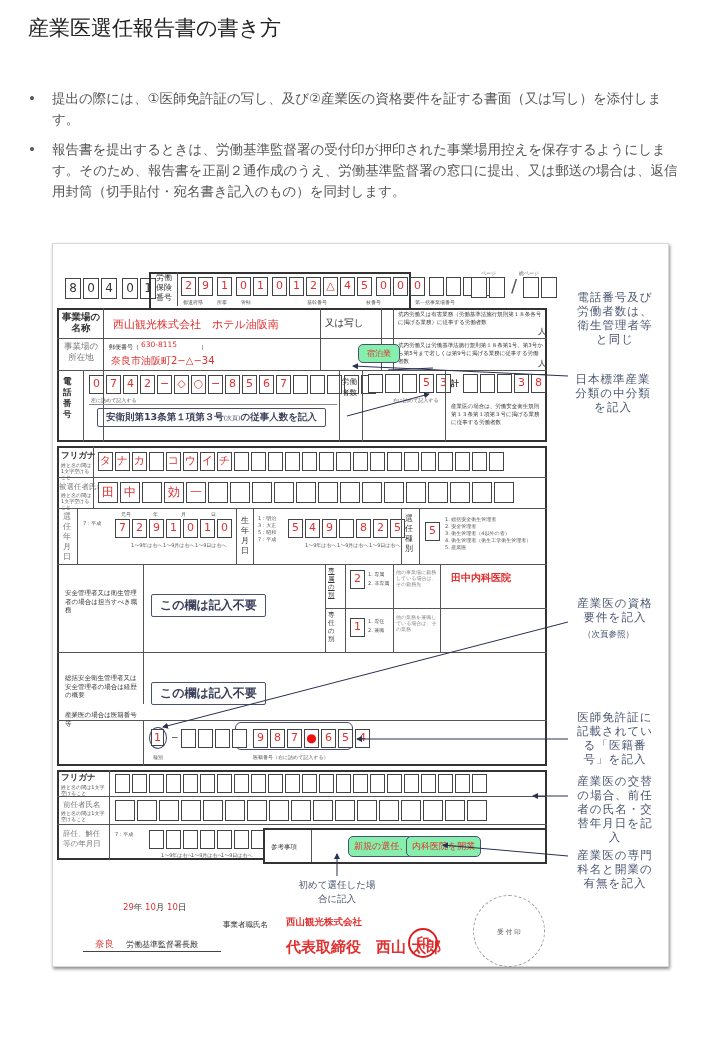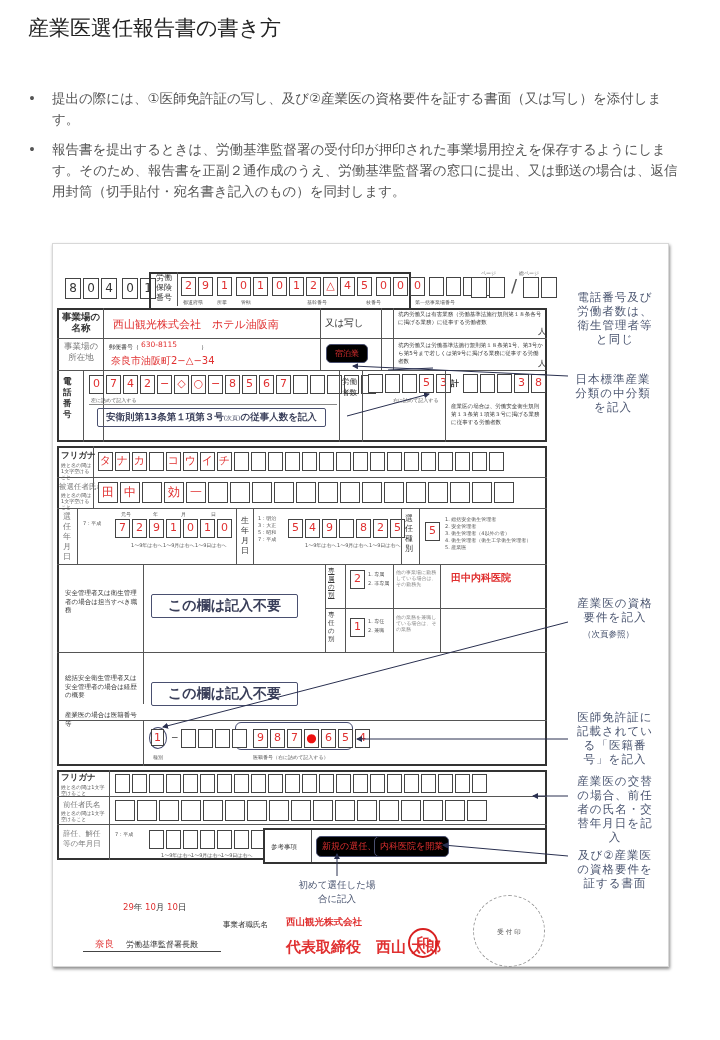--- a/index.html
+++ b/index.html
@@ -20,22 +20,22 @@
   .cell { display: inline-block; width: 15px; height: 19px; border: 1.5px solid #444; margin-right: 2px; text-align: center; font-size: 11px; line-height: 16px; color: #e03030; vertical-align: top; background: #fff; }
   .cell.blk { color: #333; }
   .cell.big { width: 16px; height: 21px; line-height: 18px; font-size: 12px; }
   .cells { position: absolute; white-space: nowrap; font-size: 0; }
   .lbl { position: absolute; font-size: 9px; color: #333; line-height: 11px; }
   .lbl-s { position: absolute; font-size: 5px; color: #555; line-height: 6px; }
   .red { color: #e03030; }
   .hline { position: absolute; height: 1px; background: #555; }
   .vline { position: absolute; width: 1px; background: #555; }
   .callout { position: absolute; font-size: 11.5px; line-height: 14px; color: #4a5570; letter-spacing: 1px; text-align: center; }
-  .noentry { position: absolute; border: 1.5px solid #4a5070; border-radius: 2px; font-size: 14px; color: #3a3f5a; padding: 2px 16px; font-weight: bold; }
-  .pill { position: absolute; border: 1.5px solid #4a5070; border-radius: 5px; font-size: 9px; color: #e03030; padding: 3px 5px; background: #000000; }
+  .noentry { position: absolute; border: 1.5px solid #4a5070; border-radius: 2px; font-size: 12px; color: #3a3f5a; padding: 2px 8px; font-weight: bold; }
+  .pill { position: absolute; border: 1.5px solid #4a5070; border-radius: 5px; font-size: 9px; color: #e03030; padding: 3px 5px; background: #86efac; margin-left: 32px; }
   svg.arrows { position: absolute; left: 0; top: 0; pointer-events: none; }
 </style>
 </head>
 <body>
 
 <h1 class="title">産業医選任報告書の書き方</h1>
 
 <div class="bullets">
   <div class="bullet">
     <span class="dot">•</span>
@@ -253,21 +253,21 @@
     <span class="red" style="font-size:9.5px;margin:0 12px 0 12px;">奈良</span><span>労働基準監督署長殿</span>
   </div>
   <div class="abs" style="left:420px;top:651px;width:72px;height:72px;border:1px dashed #999;border-radius:50%;text-align:center;font-size:6.5px;line-height:72px;color:#555;">受 付 印</div>
 
   <div class="callout" style="left:520px;top:46px;width:84px;">電話番号及び労働者数は、衛生管理者等と同じ</div>
   <div class="callout" style="left:520px;top:128px;width:80px;">日本標準産業分類の中分類を記入</div>
   <div class="callout" style="left:520px;top:352px;width:84px;">産業医の資格要件を記入</div>
   <div class="callout" style="left:530px;top:383px;font-size:8.5px;letter-spacing:0;">（次頁参照）</div>
   <div class="callout" style="left:520px;top:466px;width:84px;">医師免許証に記載されている「医籍番号」を記入</div>
   <div class="callout" style="left:520px;top:530px;width:84px;">産業医の交替の場合、前任者の氏名・交替年月日を記入</div>
-  <div class="callout" style="left:520px;top:604px;width:84px;">及び②産業医の資格要件を証する書面</div>
+  <div class="callout" style="left:520px;top:604px;width:84px;">産業医の専門科名と開業の有無を記入</div>
   <div class="callout" style="left:244px;top:634px;width:80px;font-size:9.5px;letter-spacing:0;">初めて選任した場合に記入</div>
 
   <svg class="arrows" width="617" height="724">
     <defs>
         <marker id="ah" markerWidth="6" markerHeight="6" refX="5" refY="3" orient="auto">
           <path d="M0,0 L6,3 L0,6 Z" fill="#2a3050"></path>
         </marker>
       </defs>
     <line x1="515" y1="132" x2="300" y2="122" stroke="#2a3050" stroke-width="1" marker-end="url(#ah)"></line>
     <line x1="335" y1="126" x2="380" y2="124" stroke="#2a3050" stroke-width="1"></line>

